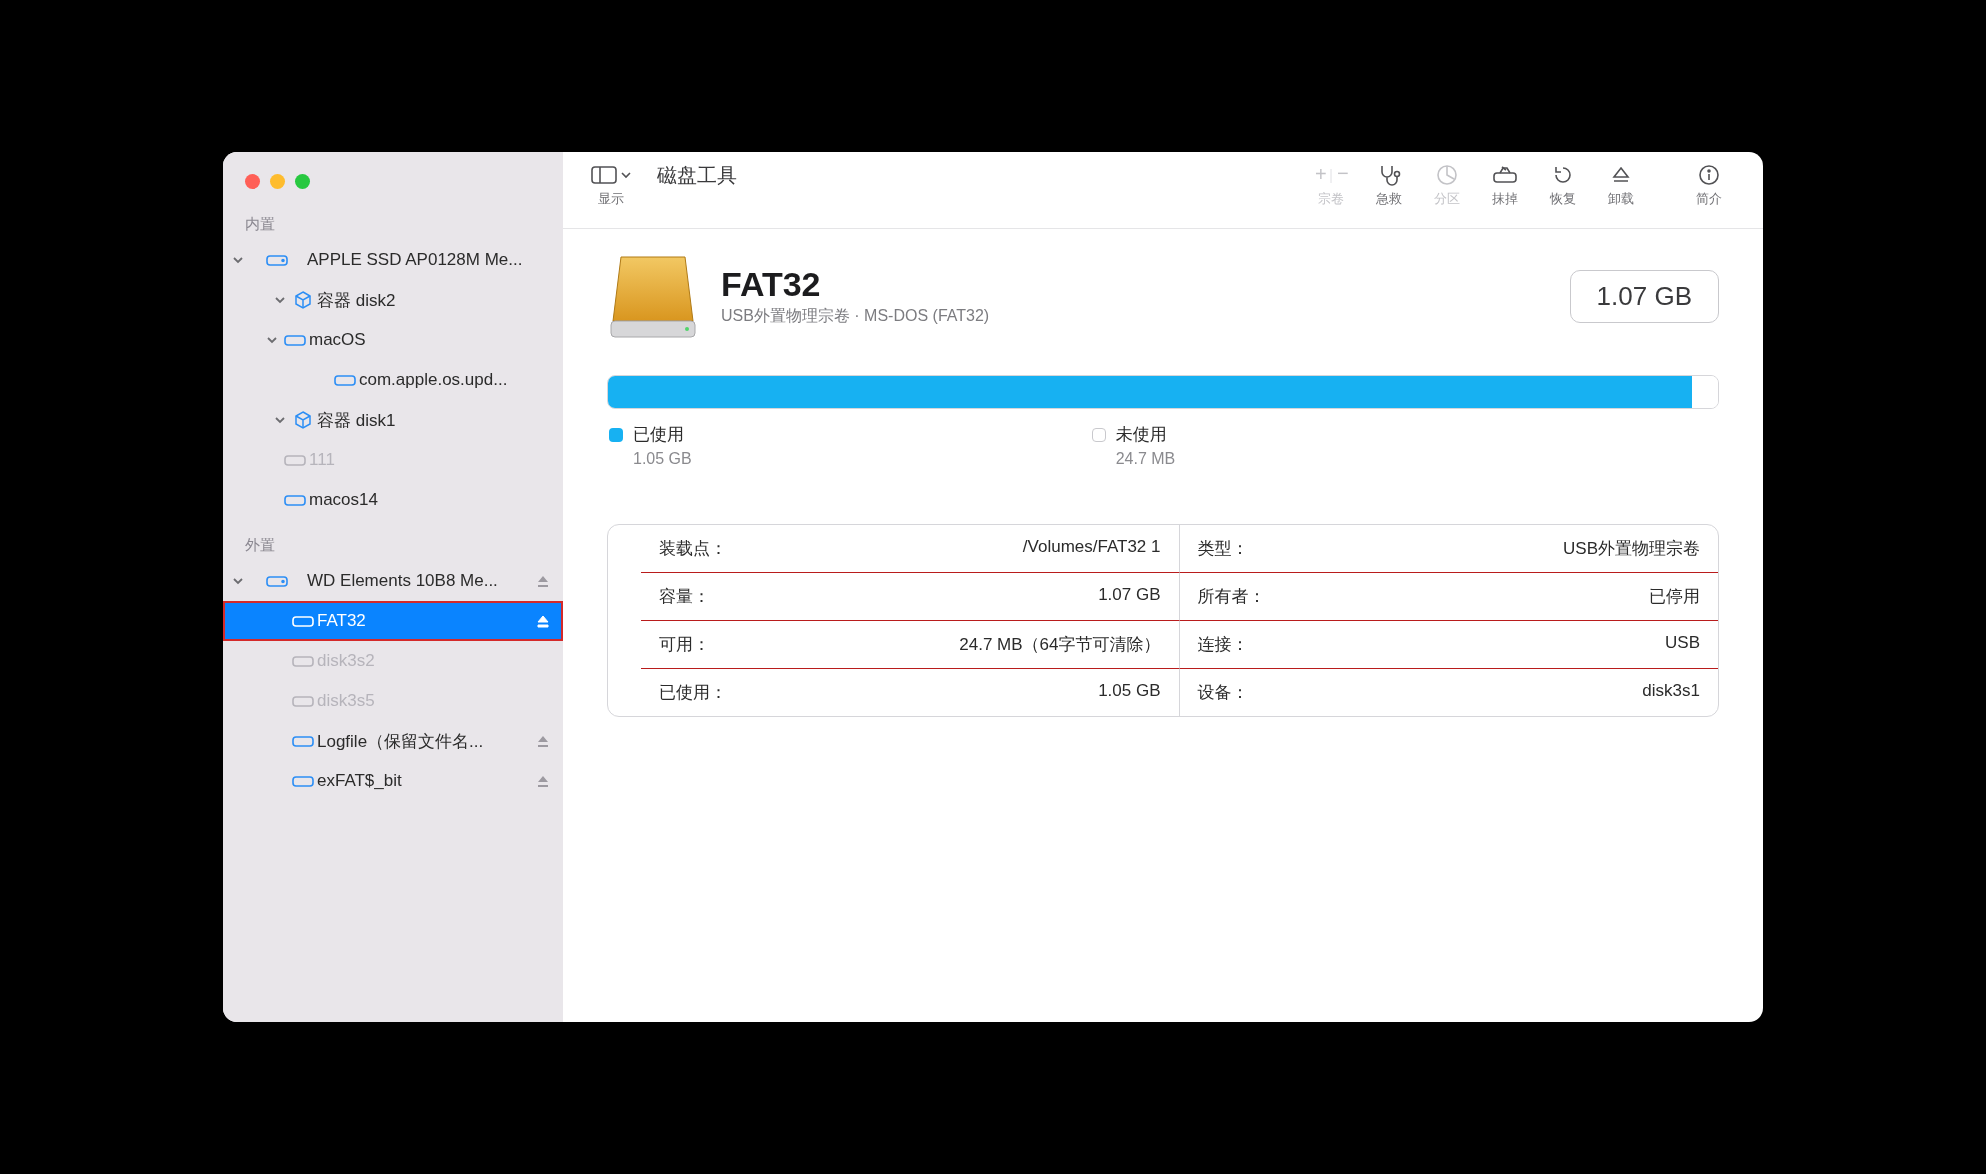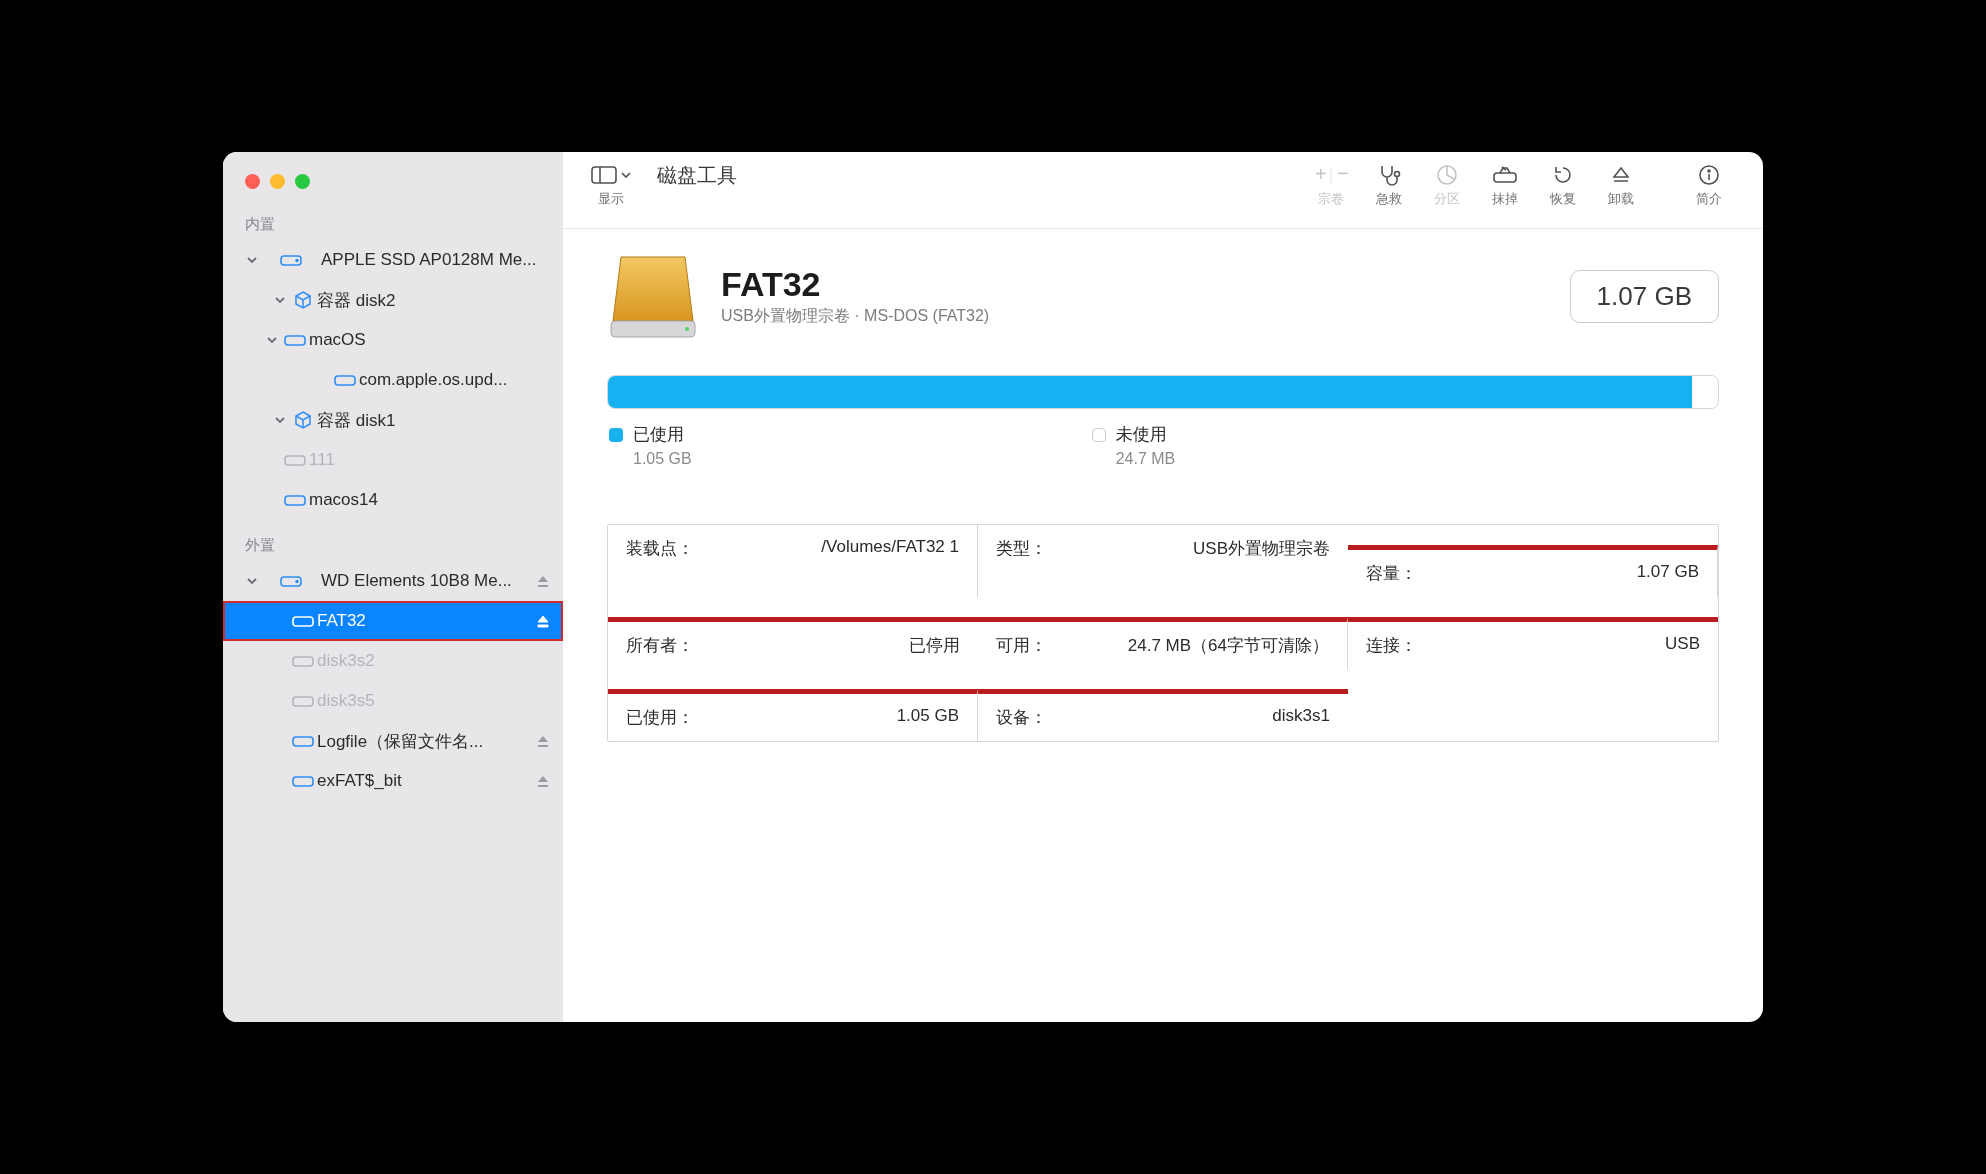--- a/index.html
+++ b/index.html
@@ -13,21 +13,21 @@
 .tree { overflow: auto; }
 .row { display: flex; align-items: center; height: 40px; font-size: 17px; color: #2b2b2b; cursor: default; position: relative; }
 .row .chev { width: 18px; display: inline-flex; justify-content: center; color: #6c6c70; }
 .row .ico { width: 28px; display: inline-flex; justify-content: center; }
 .row .lbl { white-space: nowrap; overflow: hidden; text-overflow: ellipsis; flex: 1; }
 .row .ej { width: 24px; display: inline-flex; justify-content: center; color: #9d9aa1; margin-right: 8px; }
 .row.sel { background: #0a84ff; color: #fff; }
 .row.sel .ico svg, .row.sel .ej svg, .row.sel .chev svg { stroke: #fff; fill: none; }
 .row.sel .ico svg { fill: #fff22; }
 .hlbox { position: absolute; inset: 0; border: 2px solid #d42a2a; pointer-events: none; }
-.ind0 { padding-left: 20px; gap: 16px; } .ind1 { padding-left: 48px; } .ind2 { padding-left: 40px; } .ind3 { padding-left: 108px; }
+.ind0 { padding-left: 6px; gap: 16px; } .ind1 { padding-left: 48px; } .ind2 { padding-left: 40px; } .ind3 { padding-left: 108px; }
 .dim { color: #b6b4bb; }
 .dim svg { stroke: #b6b4bb !important; }
 
 .main { flex: 1; display: flex; flex-direction: column; }
 .toolbar { display: flex; align-items: flex-start; padding: 10px 28px 20px 22px; gap: 6px; border-bottom: 1px solid #e5e5e7; }
 .tbtn { display: flex; flex-direction: column; align-items: center; gap: 2px; min-width: 52px; }
 .tbtn .gly { height: 26px; display: flex; align-items: center; color: #525255; }
 .tbtn .cap { font-size: 13px; color: #6f6f73; }
 .tbtn.disabled .gly, .tbtn.disabled .cap { color: #c3c3c7; }
 .title-area { display: flex; flex-direction: column; margin-left: 14px; margin-right: auto; text-align: right; }
@@ -42,24 +42,24 @@
 .size-pill { margin-left: auto; border: 1px solid #c9c9cd; border-radius: 10px; padding: 10px 26px; font-size: 26px; color: #3a3a3c; }
 .usage-bar { height: 34px; border: 1px solid #d6d6da; border-radius: 8px; overflow: hidden; display: flex; }
 .usage-bar .used { background: #17b1f2; height: 100%; }
 .usage-bar .free { background: #fff; height: 100%; flex: 1; }
 .legend { display: flex; gap: 120px; margin-top: 14px; padding-left: 2px; }
 .leg-item { display: flex; flex-direction: column; gap: 4px; }
 .leg-top { display: flex; align-items: center; gap: 10px; font-size: 17px; color: #2b2b2b; }
 .sw { width: 14px; height: 14px; border-radius: 4px; }
 .sw.blue { background: #17b1f2; } .sw.wh { background: #fff; border: 1px solid #c9c9cd; }
 .leg-val { font-size: 16px; color: #8a8a8e; margin-left: 24px; }
-.info-grid { margin-top: 56px; border: 1px solid #d6d6da; border-radius: 2px; display: grid; grid-template-columns: 1fr 1fr 1fr; }
+.info-grid { margin-top: 56px; border: 1px solid #d6d6da; border-radius: 12px; display: grid; grid-template-columns: 1fr 1fr; padding-left: 33px; }
 .cell { display: flex; justify-content: space-between; padding: 12px 18px; font-size: 17px; color: #2b2b2b; }
 .cell:nth-child(odd) { border-right: 1px solid #d6d6da; }
-.cell:nth-child(n+3) { border-top: 5px solid #b91c1c; margin-top: 20px; }
+.cell:nth-child(n+3) { border-top: 1px solid #b91c1c; }
 .cell .k { color: #2b2b2b; } .cell .v { color: #2b2b2b; }
 
 svg { display: block; }
 .icon-disk { stroke: #2c8ef5; fill: none; stroke-width: 1.6; }
 .icon-disk.grey { stroke: #b6b4bb; }
 .icon-cube { stroke: #2c8ef5; fill: none; stroke-width: 1.5; }
 </style>
 </head>
 <body>
 

